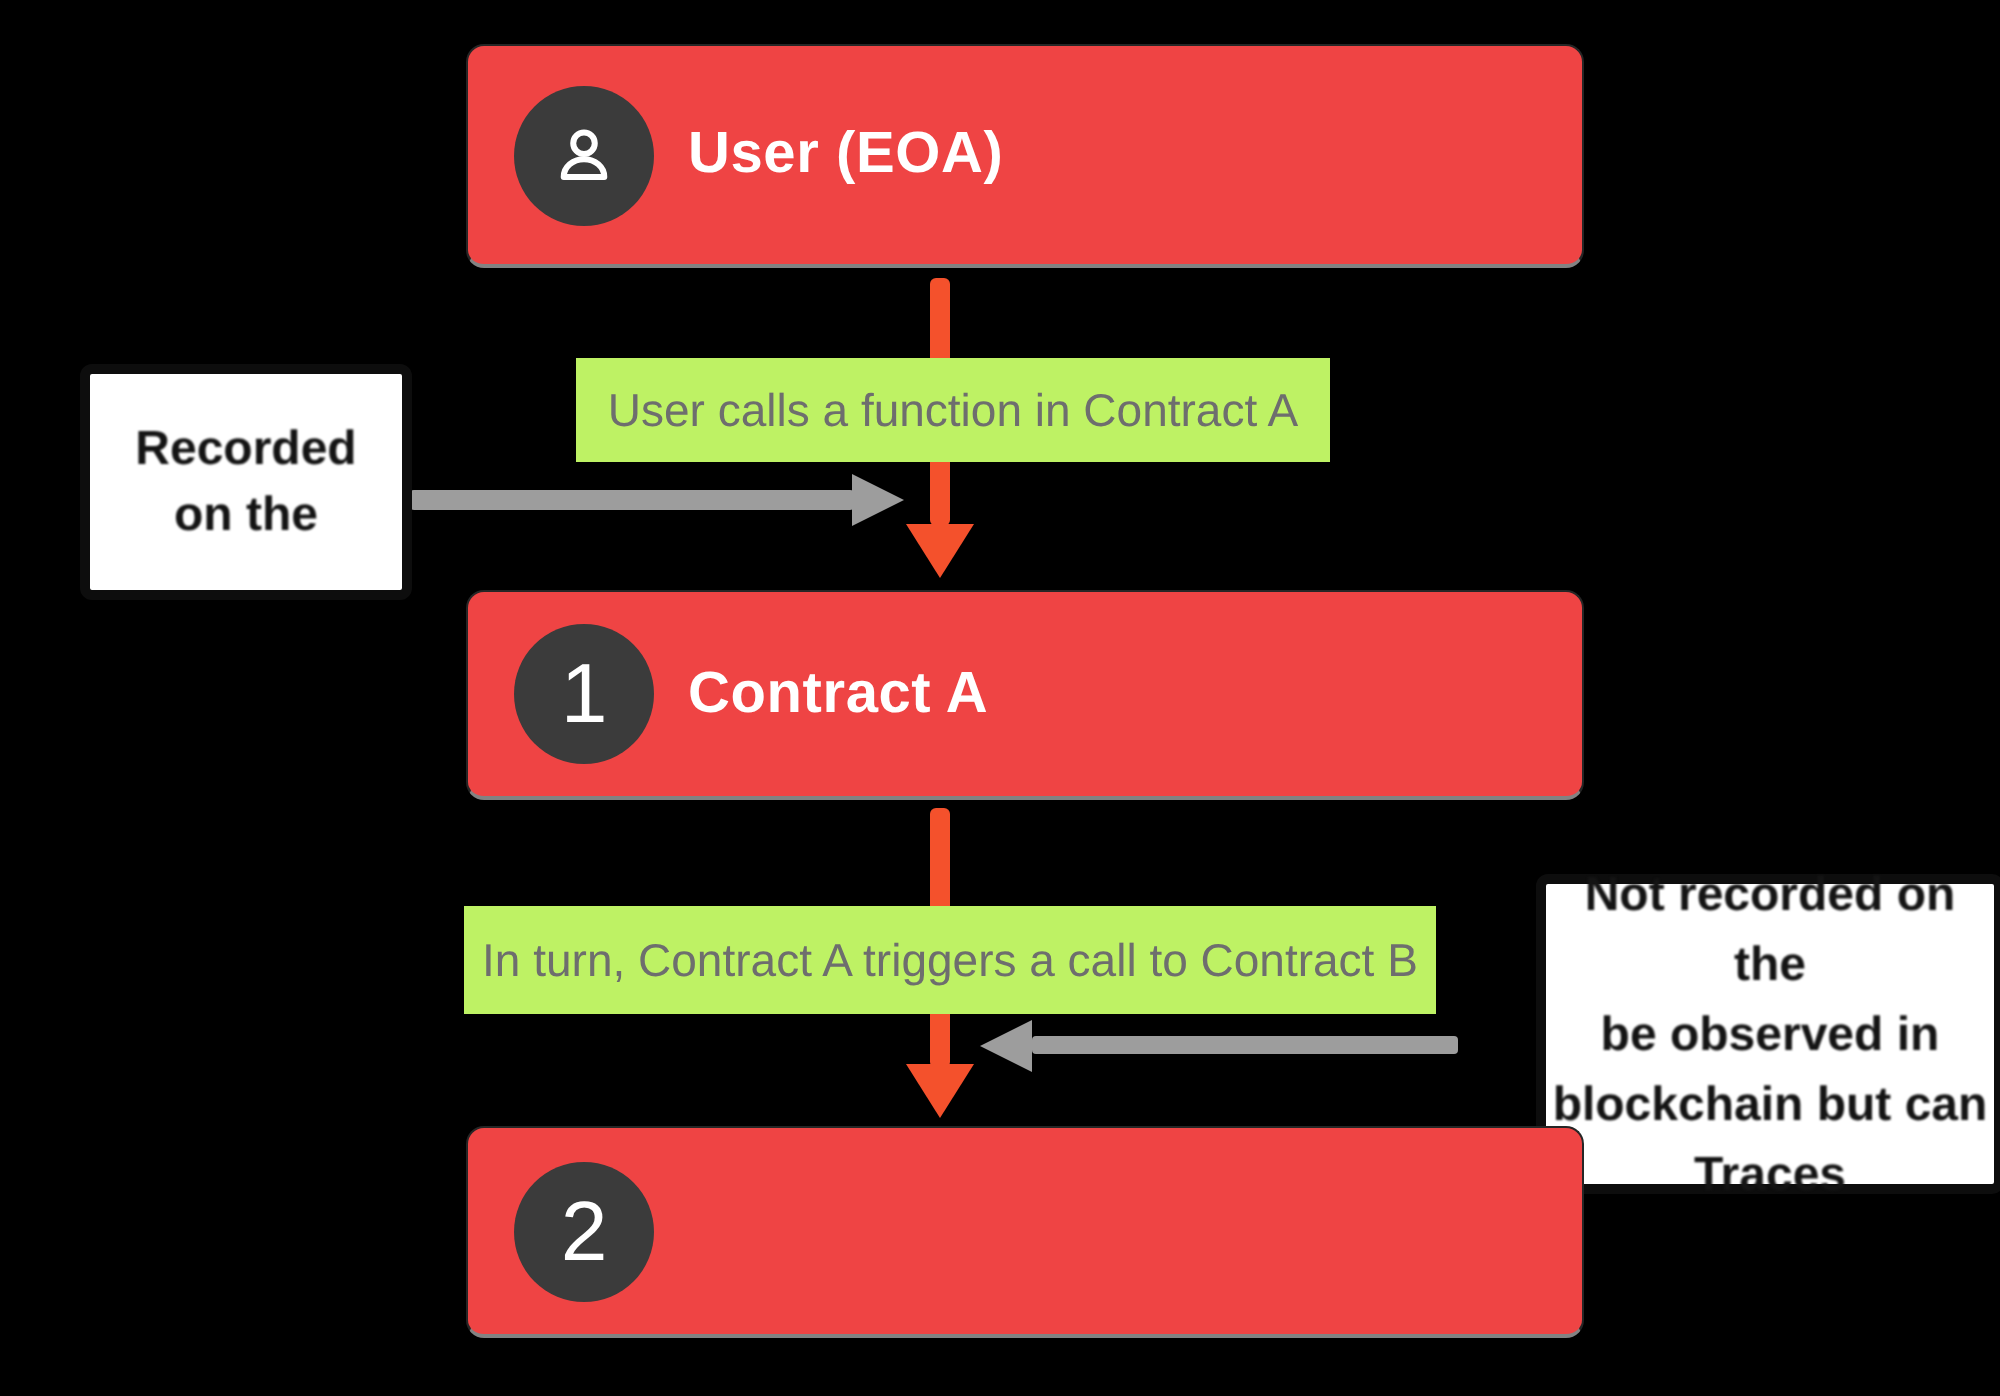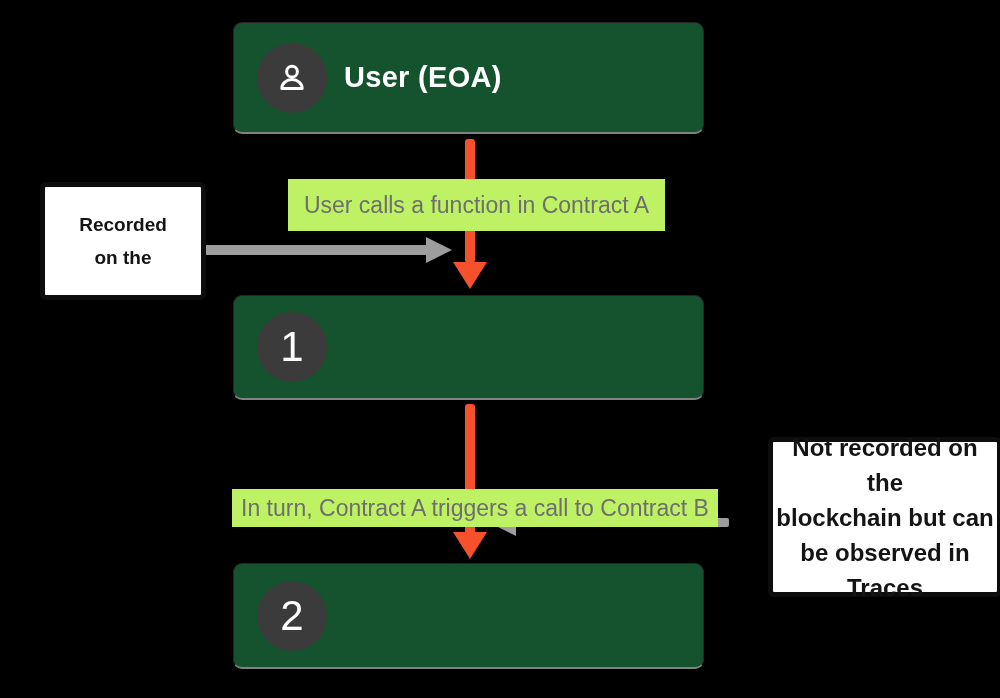--- a/index.html
+++ b/index.html
@@ -13,22 +13,22 @@
     width: 1000px;
     height: 698px;
     background: #000000;
     overflow: hidden;
   }
 
   
   .node {
     position: absolute;
     left: 233px;
-    width: 471px;
-    background: #14532d;
+    width: 559px;
+    background: #ef4444;
     border: 1px solid #262626;
     border-bottom: 2px solid #828282;
     border-radius: 9px;
     box-sizing: border-box;
     display: flex;
     align-items: center;
     padding-left: 23px;
     z-index: 2;
   }
   .node-user { top: 22px;  height: 112px; }
@@ -107,40 +107,40 @@
     background: #bef264;
     color: #6E6E6E;
     font-size: 23px;
     display: flex;
     align-items: center;
     justify-content: center;
     white-space: nowrap;
     z-index: 3;
   }
   .edge-label-1 { left: 288px; top: 179px; width: 377px; height: 52px; }
-  .edge-label-2 { left: 232px; top: 453px; width: 486px; height: 38px; margin-top: 36px; }
+  .edge-label-2 { left: 232px; top: 453px; width: 486px; height: 54px; }
 
   
   .callout {
     position: absolute;
     background: #ffffff;
     border: 5px solid #0D0D0D;
     border-radius: 6px;
     box-sizing: border-box;
     display: flex;
     flex-direction: column;
     align-items: center;
     justify-content: center;
     color: #141414;
     font-weight: 700;
     text-align: center;
     z-index: 2;
   }
   .callout .line { filter: blur(0.5px); }
-  .callout-left  { left: 40px;  top: 182px; width: 166px; height: 118px; font-size: 19px; line-height: 33px; }
+  .callout-left  { left: 40px;  top: 182px; width: 166px; height: 118px; font-size: 24px; line-height: 33px; }
   .callout-right { left: 768px; top: 437px; width: 234px; height: 160px; font-size: 24px; line-height: 35px; }
 </style>
 </head>
 <body>
 
 <div class="canvas">
 
   <div class="v-line v-line-1"></div>
   <div class="v-head v-head-1"></div>
 
@@ -165,28 +165,29 @@
 
   <div class="edge-label edge-label-1">User calls a function in Contract A</div>
 
   <div class="callout callout-left">
     <div class="line">Recorded</div>
     <div class="line">on the</div>
   </div>
 
   <div class="node node-a">
     <div class="badge">1</div>
+    <div class="node-title">Contract A</div>
   </div>
 
   <div class="edge-label edge-label-2">In turn, Contract A triggers a call to Contract B</div>
 
   <div class="callout callout-right">
     <div class="line">Not recorded on the</div>
+    <div class="line">be observed in</div>
     <div class="line">blockchain but can</div>
-    <div class="line">be observed in</div>
     <div class="line">Traces</div>
   </div>
 
   <div class="node node-b">
     <div class="badge">2</div>
   </div>
 
 </div>
 
 </body></html>

